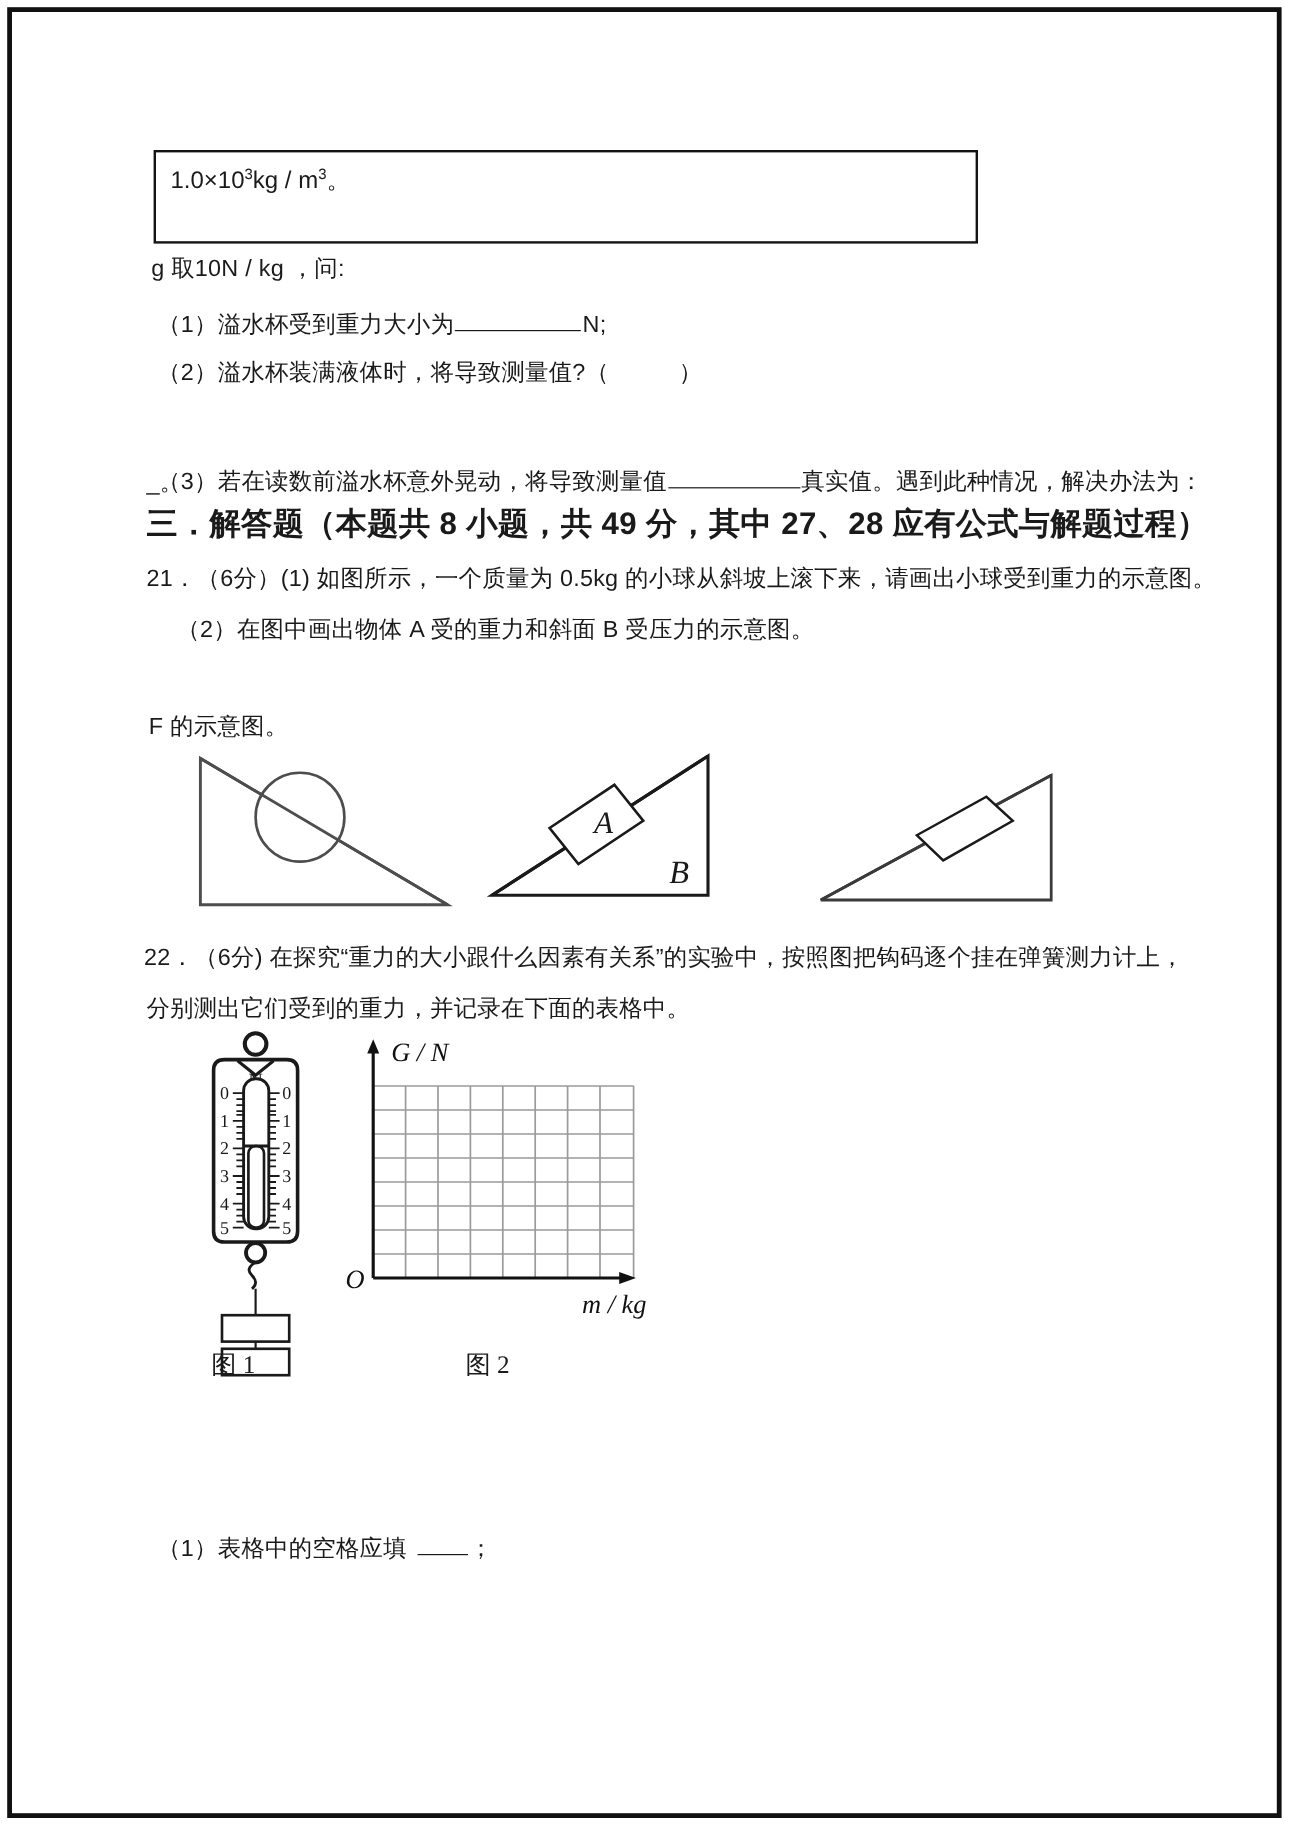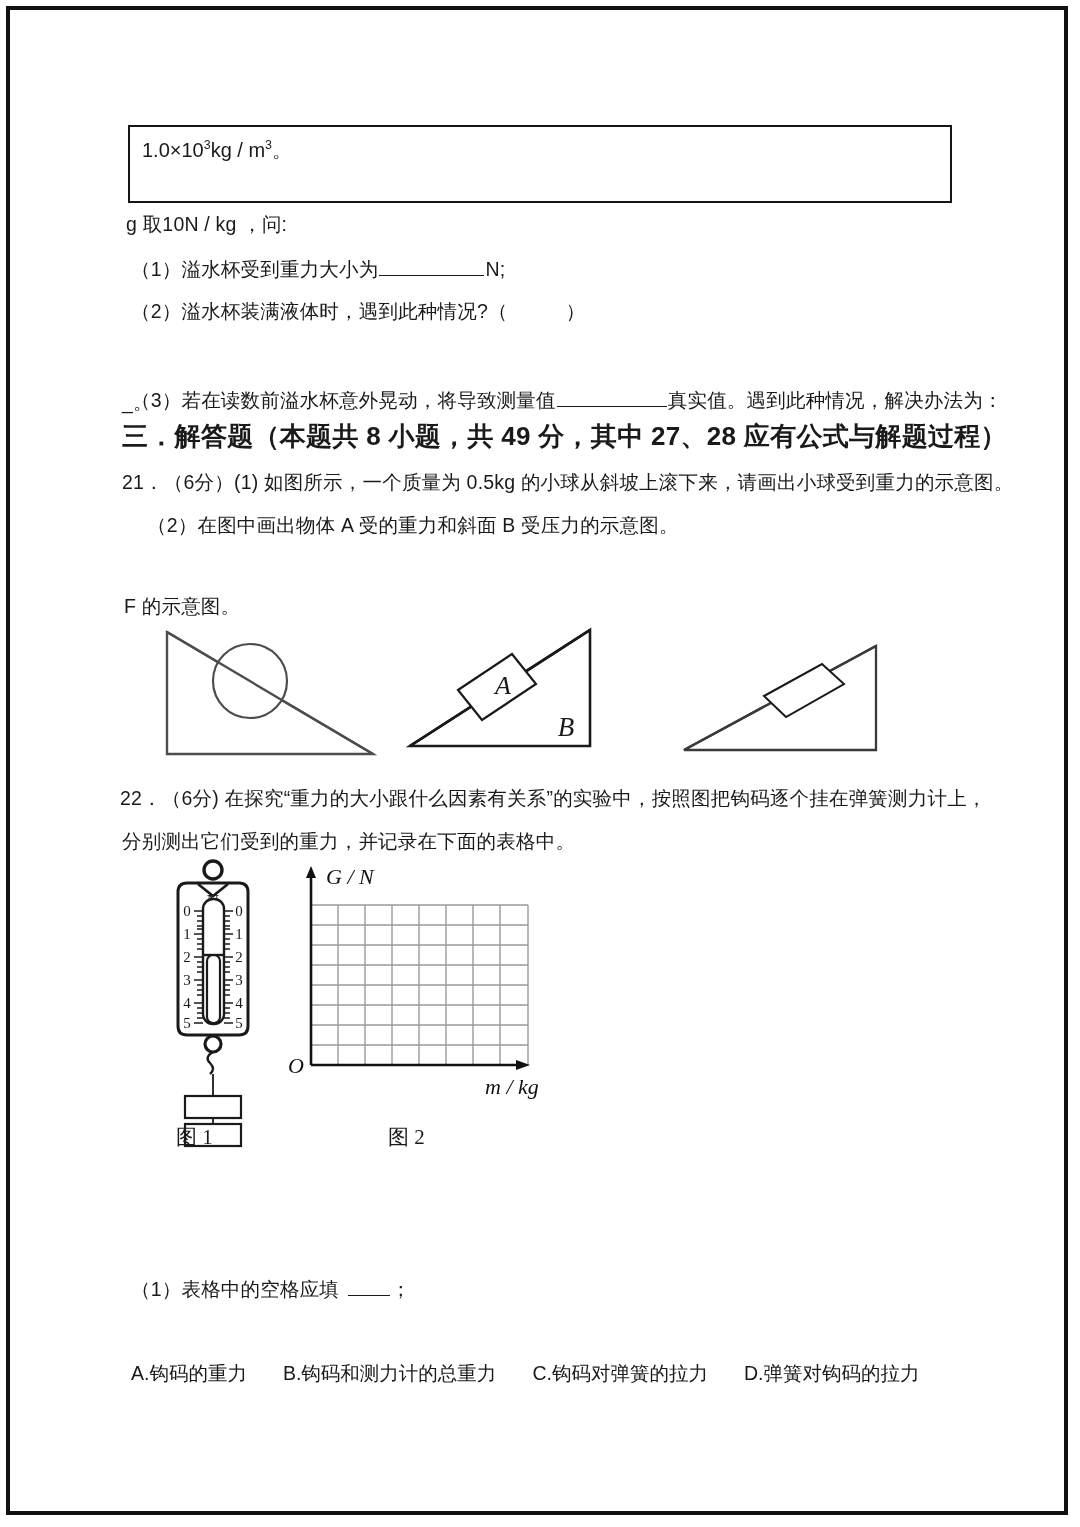--- a/index.html
+++ b/index.html
@@ -49,21 +49,21 @@
     vertical-align: baseline;
     height: 1.05em;
     margin: 0 1px;
   }
 
   
   .formula-box {
     position: absolute;
     left: 128px;
     top: 125px;
-    width: 824px;
+    width: 687px;
     height: 78px;
     border: 2.2px solid #141414;
     box-sizing: border-box;
     background: #fff;
   }
   .formula-text {
     position: absolute;
     left: 12px;
     top: 10px;
     font-size: 20px;
@@ -147,21 +147,21 @@
     </div>
   </div>
 
   <div class="txt" style="left:126px; top:210px;">g 取10N / kg ，问:</div>
 
   <div class="txt indent-q" style="top:255px;">
     <span>（1）</span><span>溢水杯受到重力大小为</span><span class="blank-ul" style="width:105px;"></span><span>N;</span>
   </div>
 
   <div class="txt indent-q" style="top:297px;">
-    <span>（2）</span><span>溢水杯装满液体时，遇到此种情况?（</span><span style="display:inline-block;width:58px;"></span><span>）</span>
+    <span>（2）</span><span>溢水杯装满液体时，将导致测量值?（</span><span style="display:inline-block;width:58px;"></span><span>）</span>
   </div>
 
   <div class="txt indent-q" style="top:344px;margin-top:42px;">
     <span>（3）</span><span>若在读数前溢水杯意外晃动，将导致测量值</span><span class="blank-ul" style="width:110px;"></span><span>真实值。遇到此种情况，解决办法为：</span>
   </div>
 
   <div class="txt" style="left:122px; top:388px;">_。</div>
 
   <div class="sec-head">三．解答题（本题共 8 小题，共 49 分，其中 27、28 应有公式与解题过程）</div>
 
@@ -321,17 +321,14 @@
 
   <div class="fig-caption" style="left:176px; top:1123px;">图 1</div>
   <div class="fig-caption" style="left:388px; top:1123px;">图 2</div>
 
 
   <div class="txt indent-q" style="top:1275px;">
     <span>（1）</span><span>表格中的空格应填</span><span style="display:inline-block;width:8px;"></span><span class="blank-ul" style="width:42px;"></span><span>；</span>
   </div>
 
 
-  <div class="opts" style="top:1360px;">
-    <span class="opt">A.钩码的重力</span><span style="display:inline-block;width:36px;"></span><span class="opt">B.钩码和测力计的总重力</span><span style="display:inline-block;width:36px;"></span><span class="opt">C.钩码对弹簧的拉力</span><span style="display:inline-block;width:36px;"></span><span class="opt">D.弹簧对钩码的拉力</span>
-  </div>
 
 </div>
 
 </body></html>

